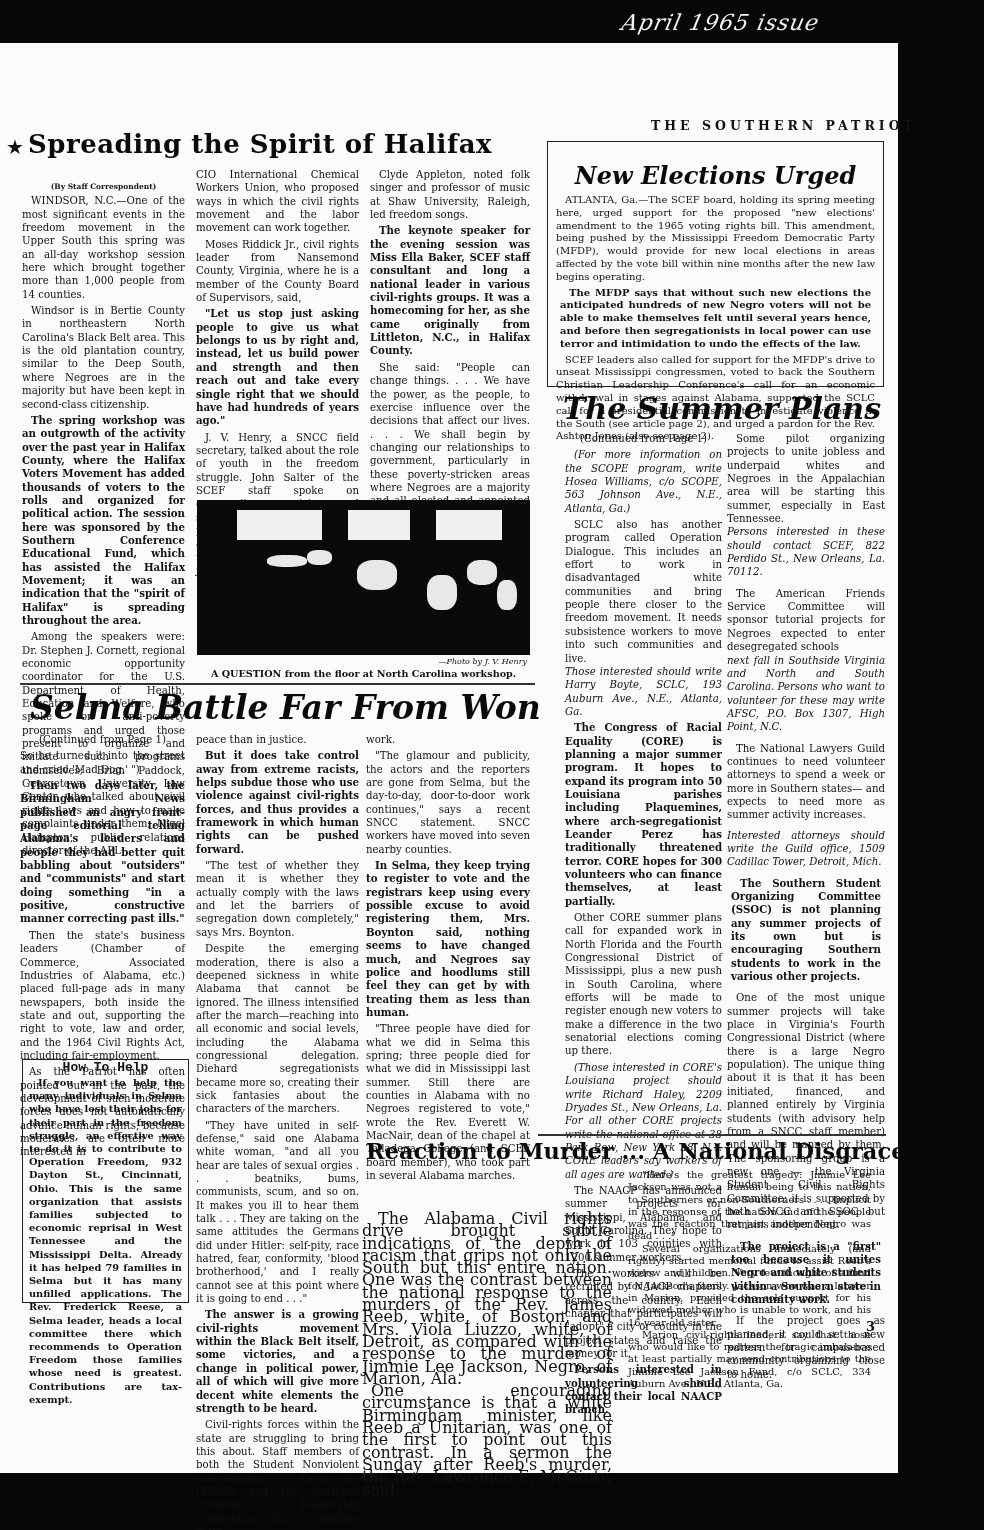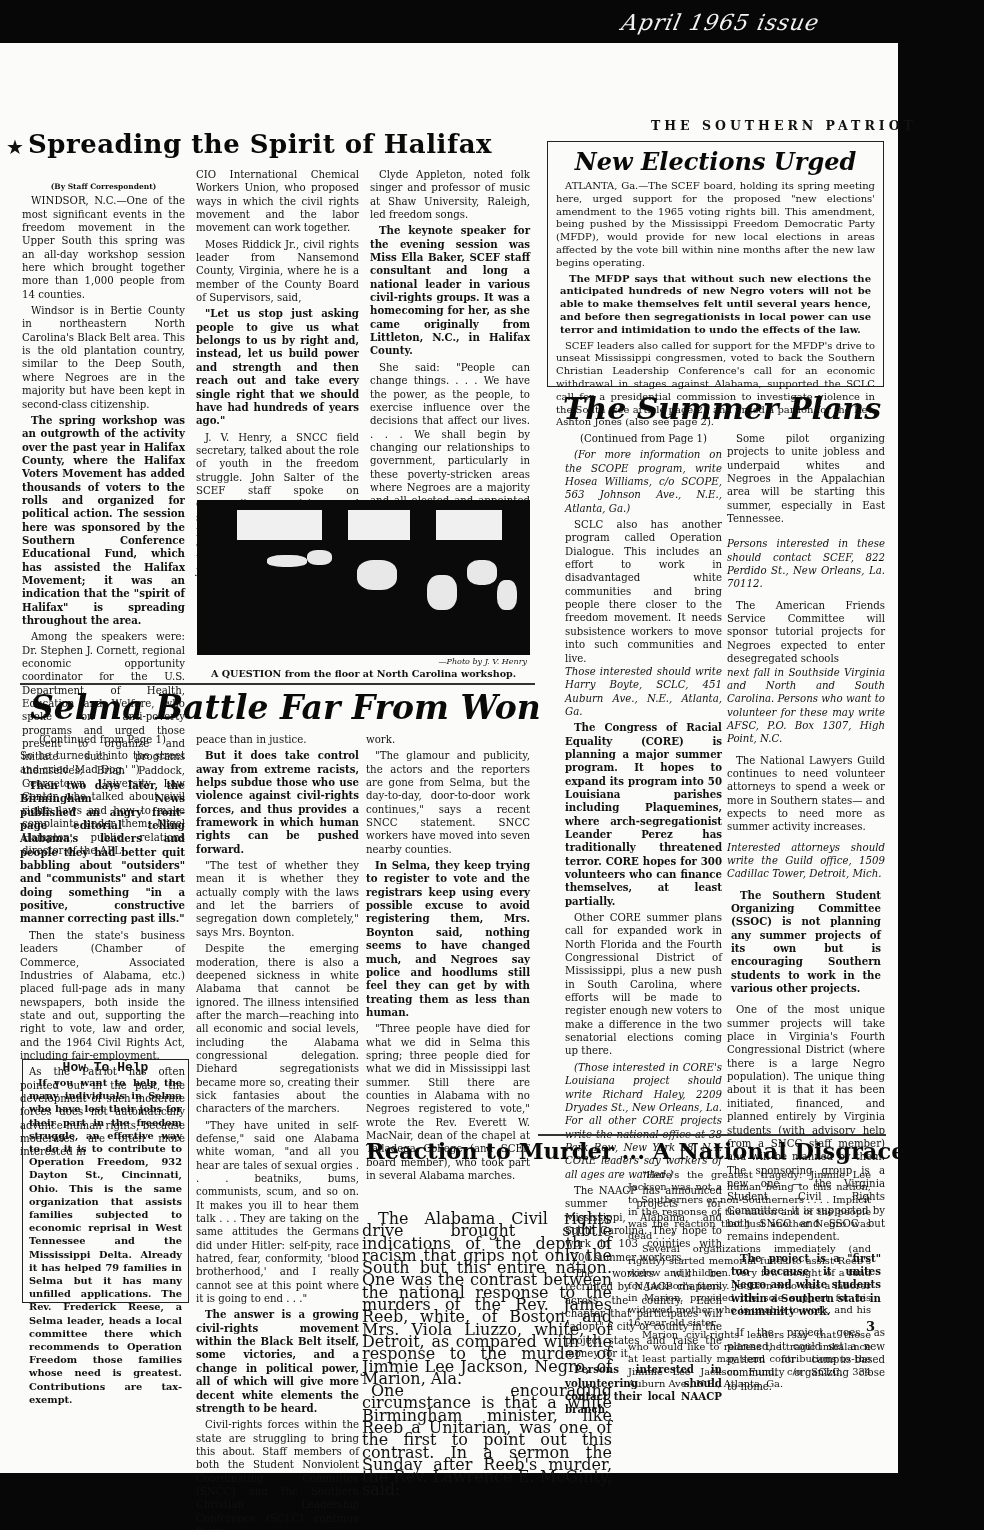--- a/index.html
+++ b/index.html
@@ -72,45 +72,45 @@
     <div class="blob" style="left:230px;top:75px;width:30px;height:35px;"></div>
     <div class="blob" style="left:270px;top:60px;width:30px;height:25px;"></div>
     <div class="blob" style="left:110px;top:50px;width:25px;height:15px;"></div>
     <div class="blob" style="left:300px;top:80px;width:20px;height:30px;"></div>
   </div>
   <div class="abs credit" style="left:197px;top:614px;width:330px;">—Photo by J. V. Henry</div>
   <div class="abs caption" style="left:197px;top:625px;width:333px;">A QUESTION from the floor at North Carolina workshop.</div>
   <div class="rule" style="left:20px;top:640px;width:515px;height:1.5px;"></div>
 
   <div class="abs box" style="left:547px;top:98px;width:335px;height:244px;">
-    <div class="h-ital" style="text-align:center;font-size:24px;margin-top:5px;">New Elections Urged</div>
+    <div class="h-ital" style="text-align:center;font-size:24px;margin-top:19px;">New Elections Urged</div>
     <div class="txt" style="padding:4px 8px 0 8px;font-size:10px;line-height:12.8px;">
       <p>ATLANTA, Ga.—The SCEF board, holding its spring meeting here, urged support for the proposed "new elections' amendment to the 1965 voting rights bill. This amendment, being pushed by the Mississippi Freedom Democratic Party (MFDP), would provide for new local elections in areas affected by the vote bill within nine months after the new law begins operating.</p>
       <p class="b" style="padding:0 4px;">The MFDP says that without such new elections the anticipated hundreds of new Negro voters will not be able to make themselves felt until several years hence, and before then segregationists in local power can use terror and intimidation to undo the effects of the law.</p>
       <p>SCEF leaders also called for support for the MFDP's drive to unseat Mississippi congressmen, voted to back the Southern Christian Leadership Conference's call for an economic withdrawal in stages against Alabama, supported the SCLC call for a presidential commission to investigate violence in the South (see article page 2), and urged a pardon for the Rev. Ashton Jones (also see page 2).</p>
     </div>
   </div>
 
   <div class="abs h-ital" style="left:563px;top:348px;font-size:30px;">The Summer Plans</div>
 
   <div class="abs txt" style="left:565px;top:389px;width:157px;">
     <p style="text-align:center;text-indent:0">(Continued from Page 1)</p>
     <p class="i">(For more information on the SCOPE program, write Hosea Williams, c/o SCOPE, 563 Johnson Ave., N.E., Atlanta, Ga.)</p>
     <p style="margin-bottom:0">SCLC also has another program called Operation Dialogue. This includes an effort to work in disadvantaged white communities and bring people there closer to the freedom movement. It needs subsistence workers to move into such communities and live.</p>
-    <p class="i" style="text-indent:0">Those interested should write Harry Boyte, SCLC, 451 Auburn Ave., N.E., Atlanta, Ga.</p>
+    <p class="i" style="text-indent:0">Those interested should write Harry Boyte, SCLC, 193 Auburn Ave., N.E., Atlanta, Ga.</p>
     <p class="b">The Congress of Racial Equality (CORE) is planning a major summer program. It hopes to expand its program into 50 Louisiana parishes including Plaquemines, where arch-segregationist Leander Perez has traditionally threatened terror. CORE hopes for 300 volunteers who can finance themselves, at least partially.</p>
     <p>Other CORE summer plans call for expanded work in North Florida and the Fourth Congressional District of Mississippi, plus a new push in South Carolina, where efforts will be made to register enough new voters to make a difference in the two senatorial elections coming up there.</p>
     <p class="i">(Those interested in CORE's Louisiana project should write Richard Haley, 2209 Dryades St., New Orleans, La. For all other CORE projects write the national office at 38 Park Row, New York 38, N.Y. CORE leaders say workers of all ages are wanted.)</p>
     <p>The NAACP has announced summer projects for Mississippi, Alabama, and South Carolina. They hope to work in 103 counties with 1200 summer workers.</p>
     <p>The workers will be recruited by NAACP chapters across the country. Each chapter that participates will "adopt" a city or county in the project states and raise the money for it.</p>
     <p class="b">Persons interested in volunteering should contact their local NAACP branch.</p>
   </div>
 
   <div class="abs txt" style="left:727px;top:389px;width:158px;">
-    <p style="margin-bottom:12px">Some pilot organizing projects to unite jobless and underpaid whites and Negroes in the Appalachian area will be starting this summer, especially in East Tennessee.</p>
+    <p style="margin-bottom:0">Some pilot organizing projects to unite jobless and underpaid whites and Negroes in the Appalachian area will be starting this summer, especially in East Tennessee.</p>
     <p class="i" style="text-indent:0">Persons interested in these should contact SCEF, 822 Perdido St., New Orleans, La. 70112.</p>
     <p style="margin-bottom:0;margin-top:8px;">The American Friends Service Committee will sponsor tutorial projects for Negroes expected to enter desegregated schools</p>
     <p class="i" style="text-indent:0">next fall in Southside Virginia and North and South Carolina. Persons who want to volunteer for these may write AFSC, P.O. Box 1307, High Point, N.C.</p>
     <p style="margin-bottom:7px;margin-top:8px;">The National Lawyers Guild continues to need volunteer attorneys to spend a week or more in Southern states— and expects to need more as summer activity increases.</p>
     <p class="i" style="text-indent:0">Interested attorneys should write the Guild office, 1509 Cadillac Tower, Detroit, Mich.</p>
     <p class="b" style="margin-top:8px;padding:0 4px;">The Southern Student Organizing Committee (SSOC) is not planning any summer projects of its own but is encouraging Southern students to work in the various other projects.</p>
     <p style="margin-top:8px;">One of the most unique summer projects will take place in Virginia's Fourth Congressional District (where there is a large Negro population). The unique thing about it is that it has been initiated, financed, and planned entirely by Virginia students (with advisory help from a SNCC staff member) and will be manned by them. The sponsoring group is a new one — the Virginia Student Civil Rights Committee; it is supported by both SNCC and SSOC but remains independent.</p>
     <p class="b" style="margin-top:8px;padding:0 4px;">The project is a "first" too because it unites Negro and white students within a Southern state in community work.</p>
     <p style="margin-top:8px;">If the project goes as planned, it could set a new pattern for campus-based community organizing close to home.</p>
   </div>

